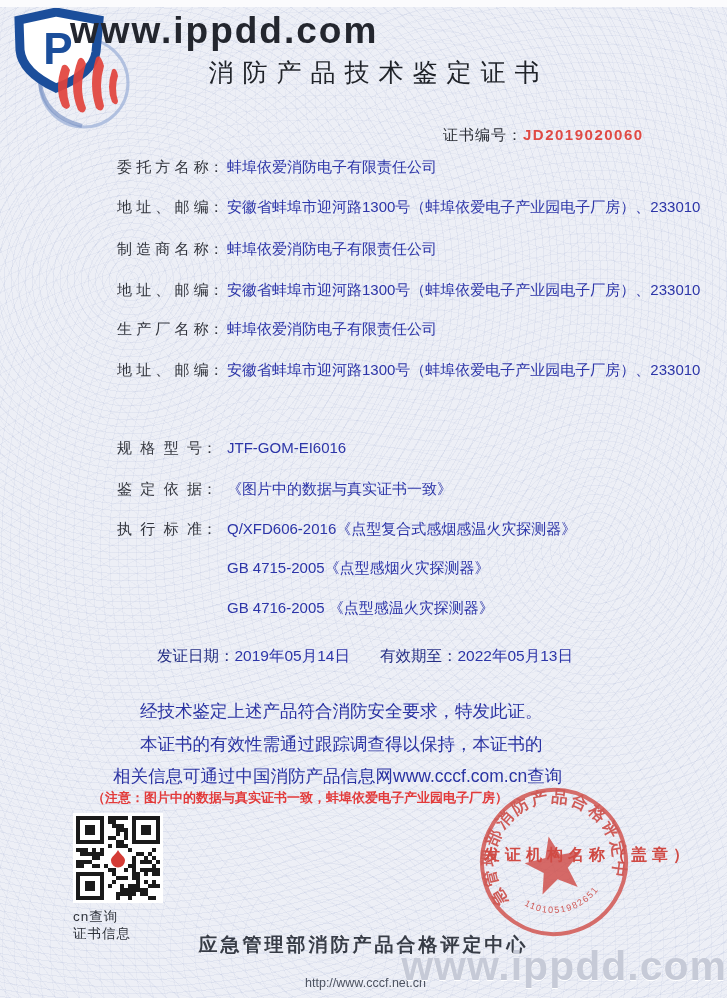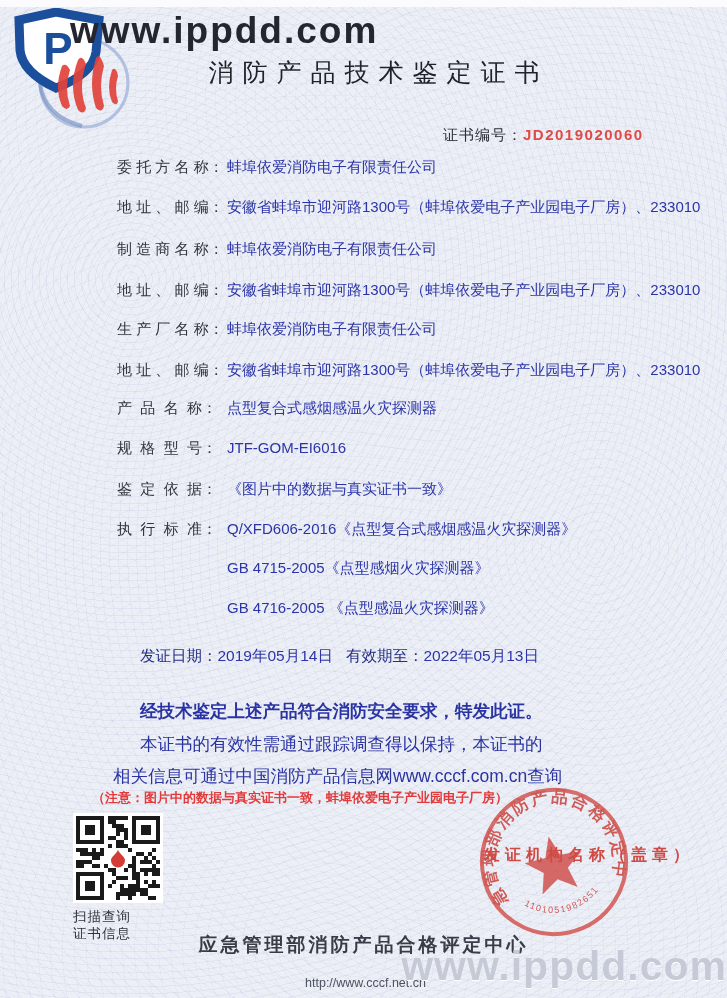--- a/index.html
+++ b/index.html
@@ -24,25 +24,25 @@
     position:absolute; left:30px; right:0; top:56px; text-align:center;
     font-size:25px; color:#1f2228; letter-spacing:9px; font-weight:500;
   }
   .certno{ position:absolute; left:443px; top:126px; font-size:15px; }
   .certno .lbl{ color:#2a2d35; letter-spacing:1px; }
   .certno .val{ color:#e04a44; letter-spacing:1.5px;font-weight:bold; }
   .field-row{ position:absolute; left:117px; display:flex; font-size:15px; white-space:nowrap; }
   .field-row .lbl{ display:inline-block; width:110px; flex:none; color:#33363e; white-space:pre; }
   .field-row .val{ color:#2c35a8; }
   .dates{ position:absolute; left:140px; top:646px; font-size:15.5px; white-space:nowrap; }
-  .dates .lbl{ color:#242e84; }
+  .dates .lbl{ color:#242e84;margin-left:17px; }
   .dates .val{ color:#2c35a8; }
   .dates .gap{ display:inline-block; width:13px; }
   .stmt{ position:absolute; font-size:17.5px; color:#2a33a2; white-space:nowrap; }
-  .stmt.l1{ left:140px; top:699px;font-weight:bold; }
+  .stmt.l1{ left:140px; top:699px; }
   .stmt.l2{ left:140px; top:732px; }
   .stmt.l3{ left:113px; top:764px; }
   .note{ position:absolute; left:92px; top:789px; font-size:13px; font-weight:bold; color:#e23a3a; }
   .qr-wrap{ position:absolute; left:73px; top:813px; width:92px; }
   .qr{ width:90px; height:90px; background:#fff; display:block; }
   .qr-caption{ margin-top:5px; font-size:13.5px; color:#2e323a; line-height:17px; letter-spacing:1px; }
   .seal{ position:absolute; left:466px; top:776px; width:176px; height:172px; opacity:0.88; transform:rotate(-12deg); }
   .seal-overlay{
     position:absolute; left:484px; top:845px; font-size:16px; font-weight:bold;
     color:#d04a44; letter-spacing:5px; white-space:nowrap; z-index:4;
@@ -103,24 +103,20 @@
     <span class="lbl">地 址 、 邮 编：</span>
       <span class="val">安徽省蚌埠市迎河路1300号（蚌埠依爱电子产业园电子厂房）、233010</span>
   </div>
   <div class="field-row" style="top:320px">
     <span class="lbl">生 产 厂 名 称：</span>
       <span class="val">蚌埠依爱消防电子有限责任公司</span>
   </div>
   <div class="field-row" style="top:361px">
     <span class="lbl">地 址 、 邮 编：</span>
       <span class="val">安徽省蚌埠市迎河路1300号（蚌埠依爱电子产业园电子厂房）、233010</span>
-  </div>
-  <div class="field-row" style="top:399px">
-    <span class="lbl">产  品  名  称：</span>
-      <span class="val">点型复合式感烟感温火灾探测器</span>
   </div>
   <div class="field-row" style="top:439px">
     <span class="lbl">规  格  型  号：</span>
       <span class="val">JTF-GOM-EI6016</span>
   </div>
   <div class="field-row" style="top:480px">
     <span class="lbl">鉴  定  依  据：</span>
       <span class="val">《图片中的数据与真实证书一致》</span>
   </div>
   <div class="field-row" style="top:520px">
@@ -272,21 +268,21 @@
       <g fill="#1a1a1a">
         <rect x="9" y="9" width="10" height="10"></rect>
         <rect x="65" y="9" width="10" height="10"></rect>
         <rect x="9" y="65" width="10" height="10"></rect>
       </g>
 
       <rect x="32" y="32" width="20" height="20" fill="#ffffff"></rect>
       <path d="M42 34 C44.5 39 49 40.5 49 44.5 a7 7 0 0 1 -14 0 C35 40.5 39.5 39 42 34 Z" fill="#d43c36"></path>
     </svg>
     <div class="qr-caption">
-      <div>扫描查询</div>
+      <div>cn查询</div>
       <div>证书信息</div>
     </div>
   </div>
 
   <svg class="seal" viewBox="0 0 176 172">
     <circle cx="88" cy="86" r="72" fill="none" stroke="#cf4a45" stroke-width="4" opacity="0.9"></circle>
     <path id="sealRing" d="M 31.5 106.5 A 60 60 0 1 1 144.5 106.5" fill="none"></path>
     <text font-size="16.5" fill="#cc4742" letter-spacing="2.5" font-weight="bold" font-family="Liberation Sans, sans-serif">
       <textPath href="#sealRing" startOffset="50%" text-anchor="middle">应急管理部消防产品合格评定中心</textPath>
     </text>

